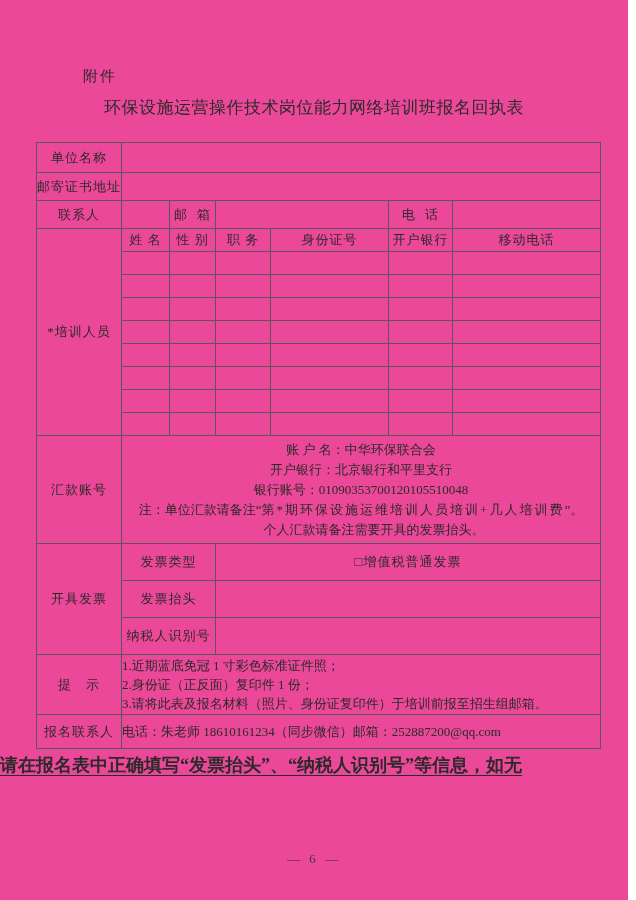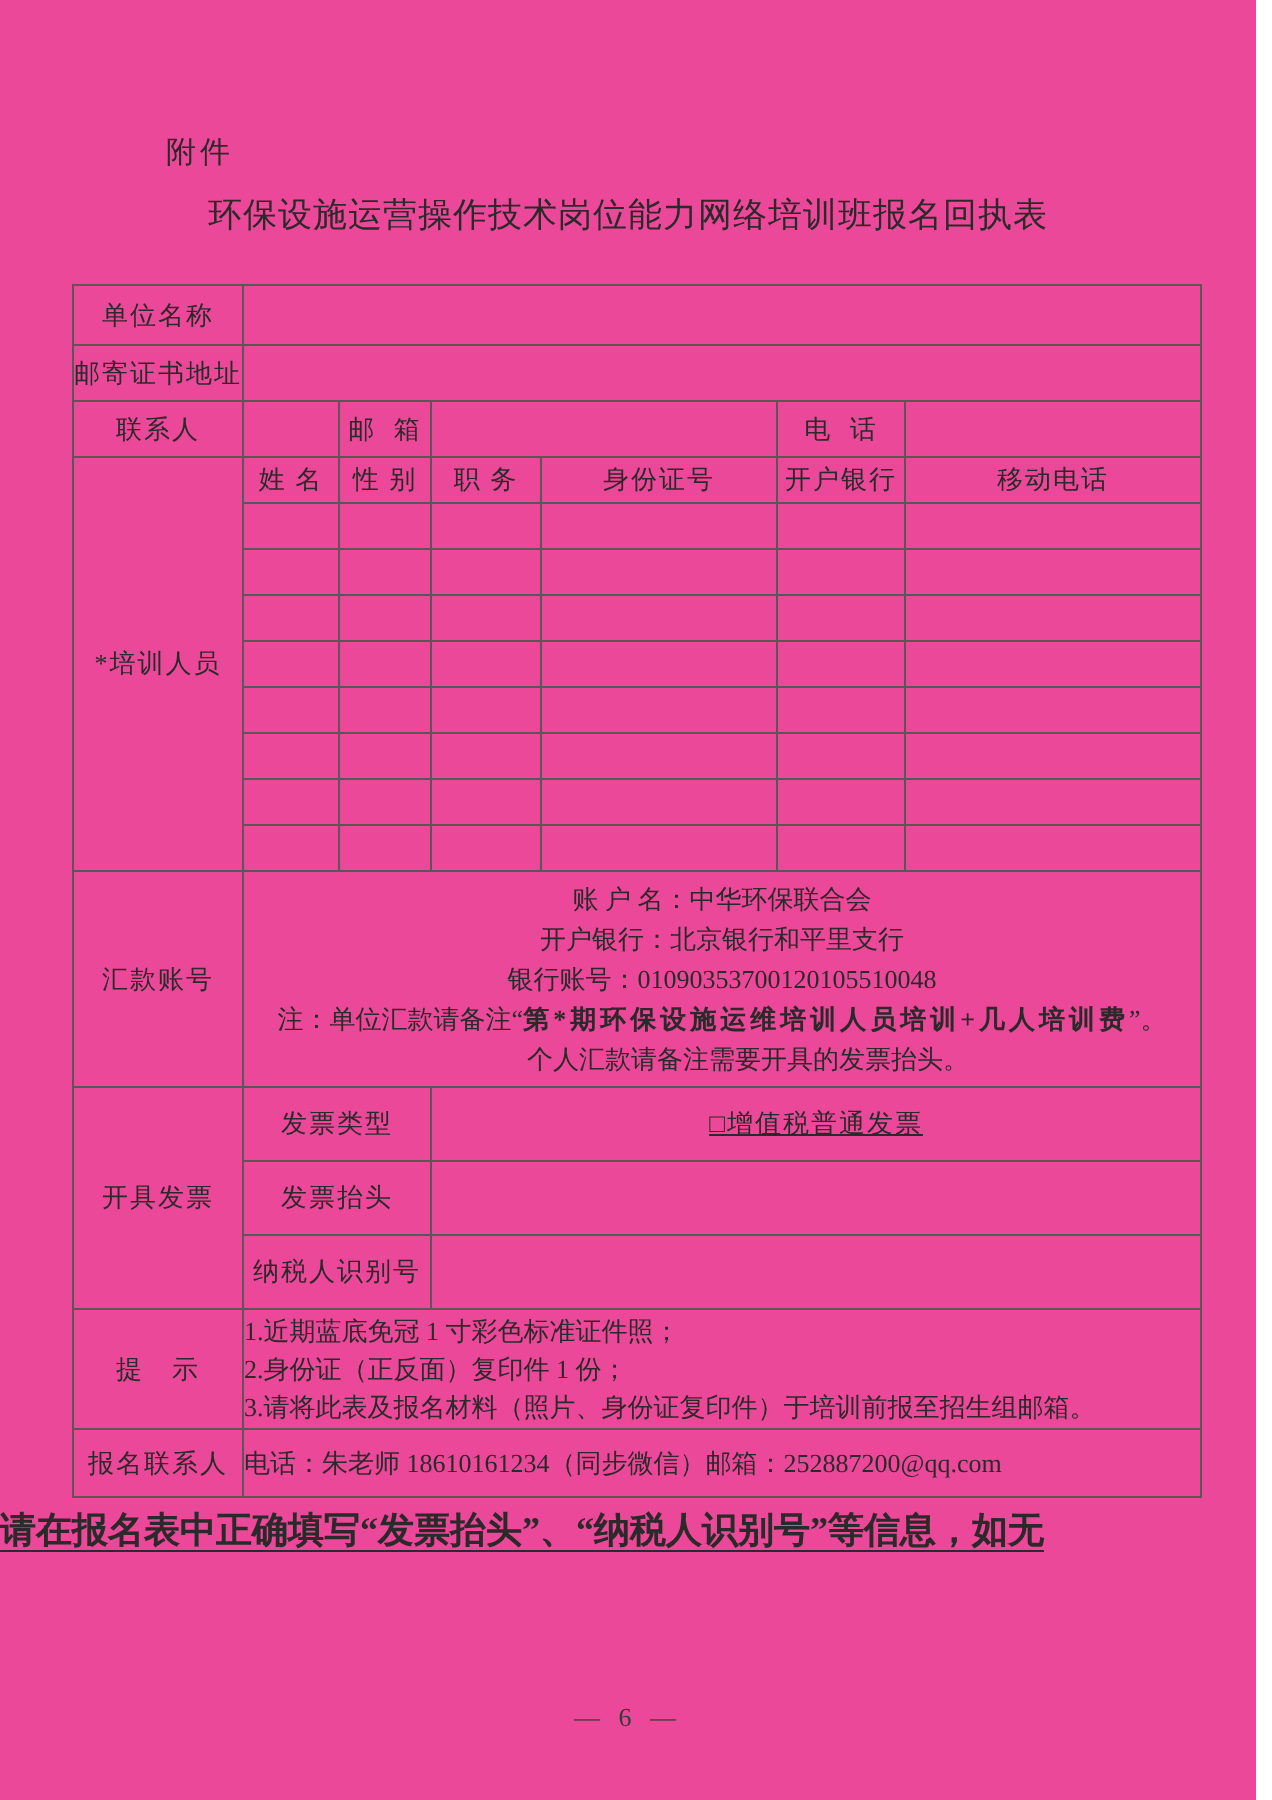--- a/index.html
+++ b/index.html
@@ -51,26 +51,25 @@
   .h30 { height: 30px; margin-left: 20px; } .h28 { height: 28px; font-family: Liberation Mono, monospace; } .h23 { height: 23px; }
   .h108 { height: 108px; } .h37 { height: 37px; } .h60 { height: 60px; }
   .h34 { height: 34px; }
   .remit-cell {
     text-align: center;
     padding: 5px 4px 5px 14px;
     line-height: 20px;
   }
   .remit-line { white-space: nowrap; }
   .remit-indent { padding-left: 26px; }
-  .emph { font-weight: bold; letter-spacing: 2px; }
+  .emph { font-weight: normal; letter-spacing: 2px; }
   .inv-value {
     text-align: center;
     padding-right: 130px;
     letter-spacing: 1px;
-    text-decoration: underline;
   }
   .tips-cell {
     text-align: left;
     padding: 3px 4px 3px 9px;
     line-height: 19px;
   }
   .contact-cell {
     text-align: left;
     padding-left: 9px;
   }

